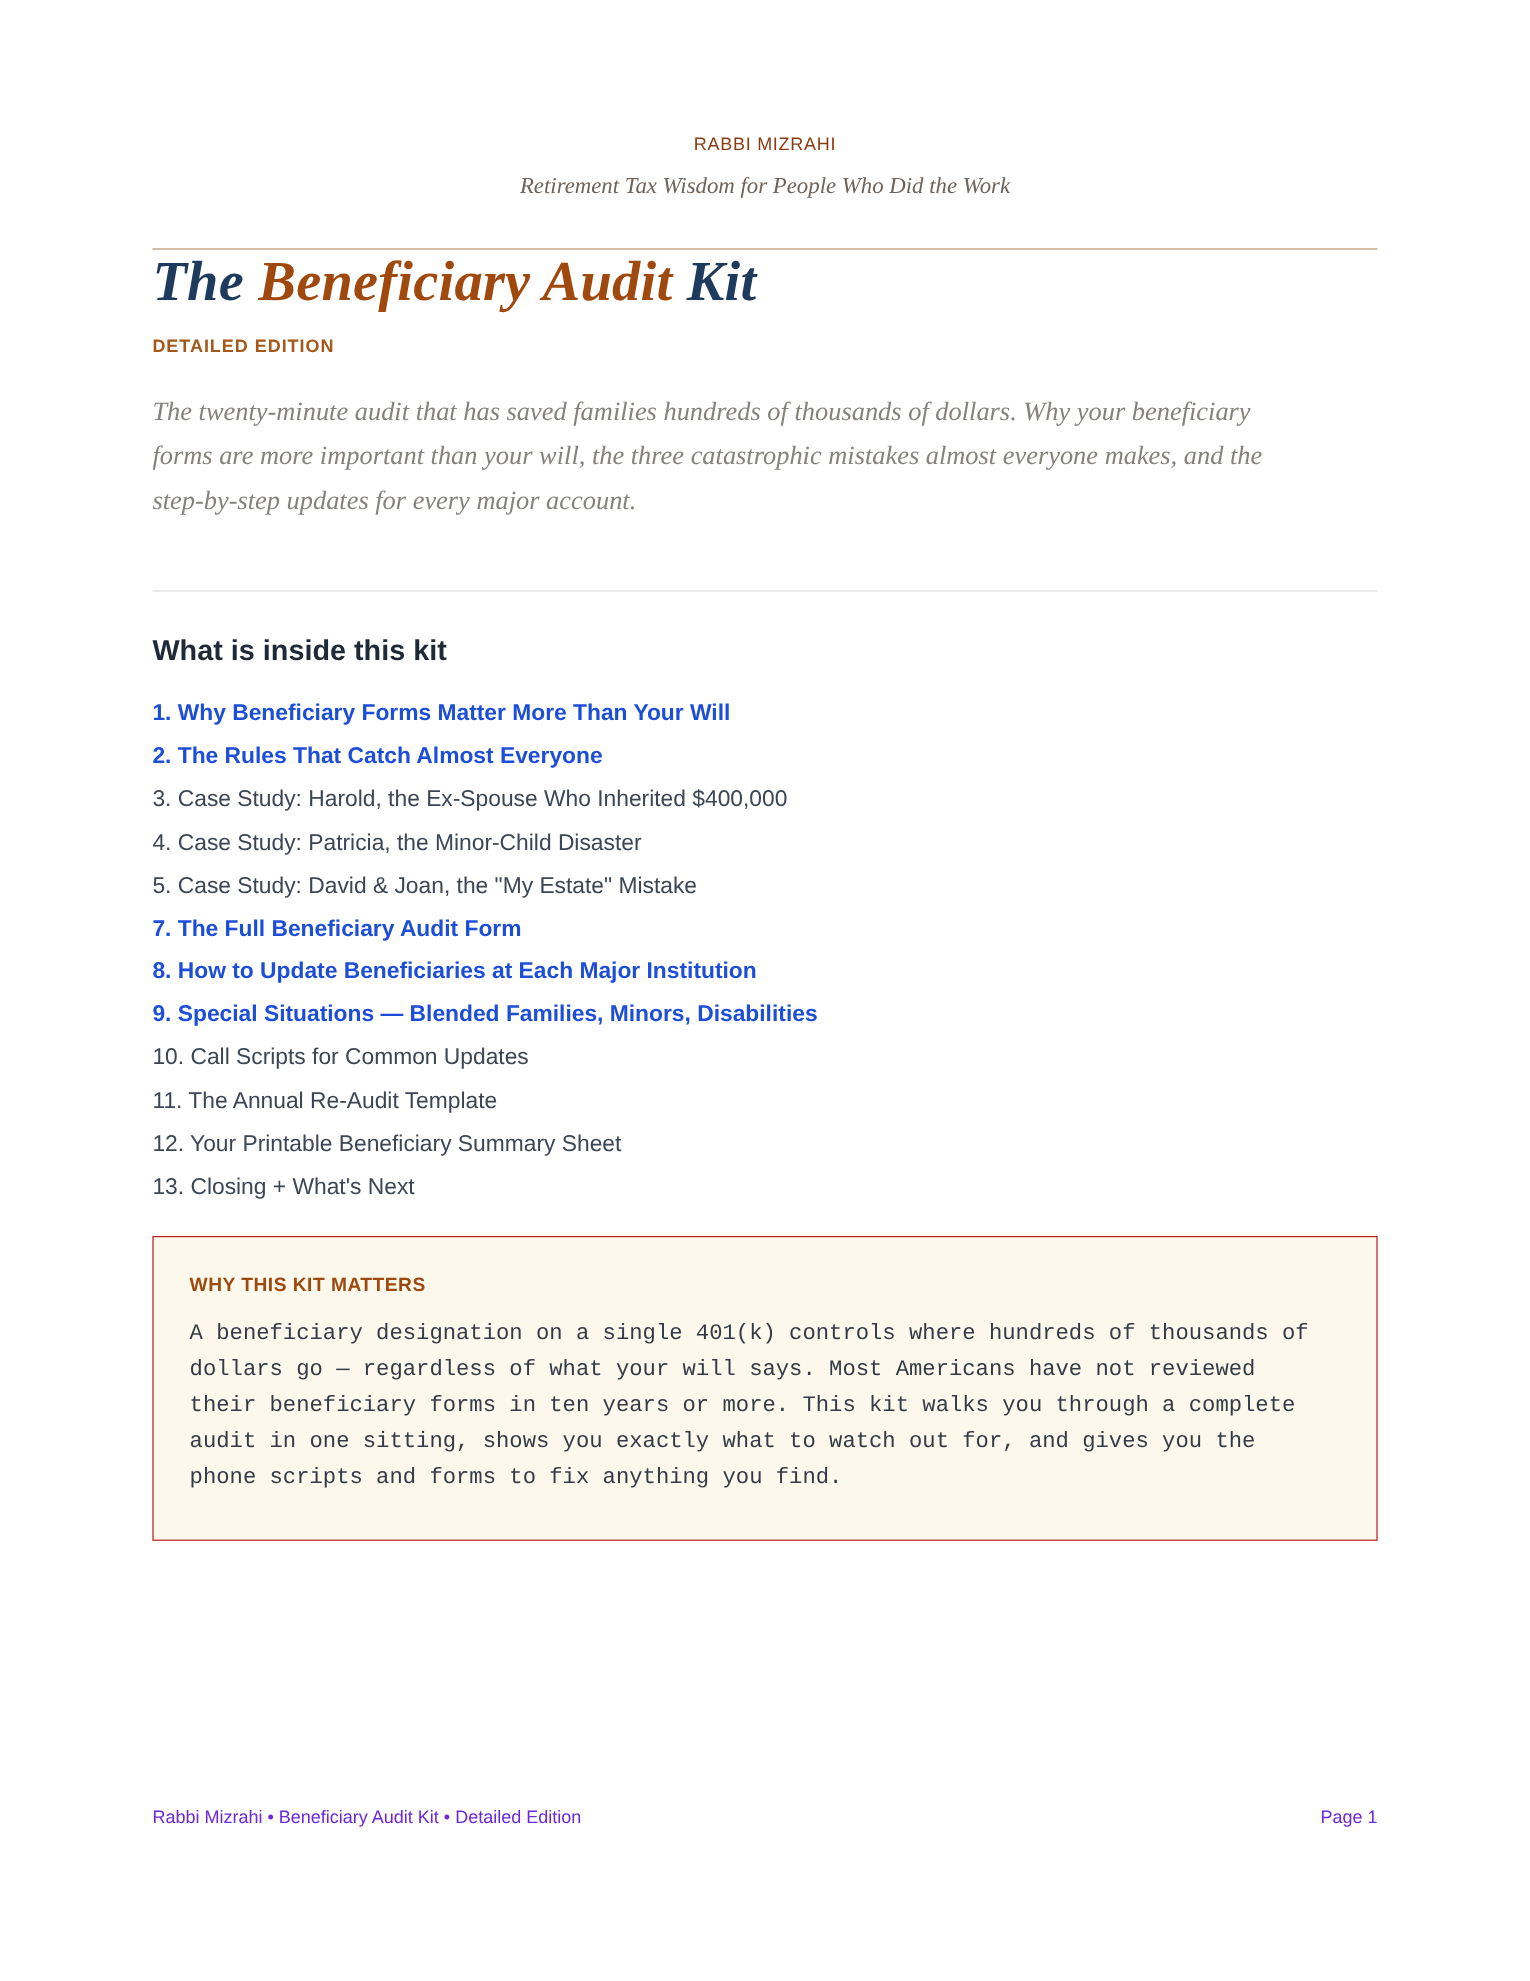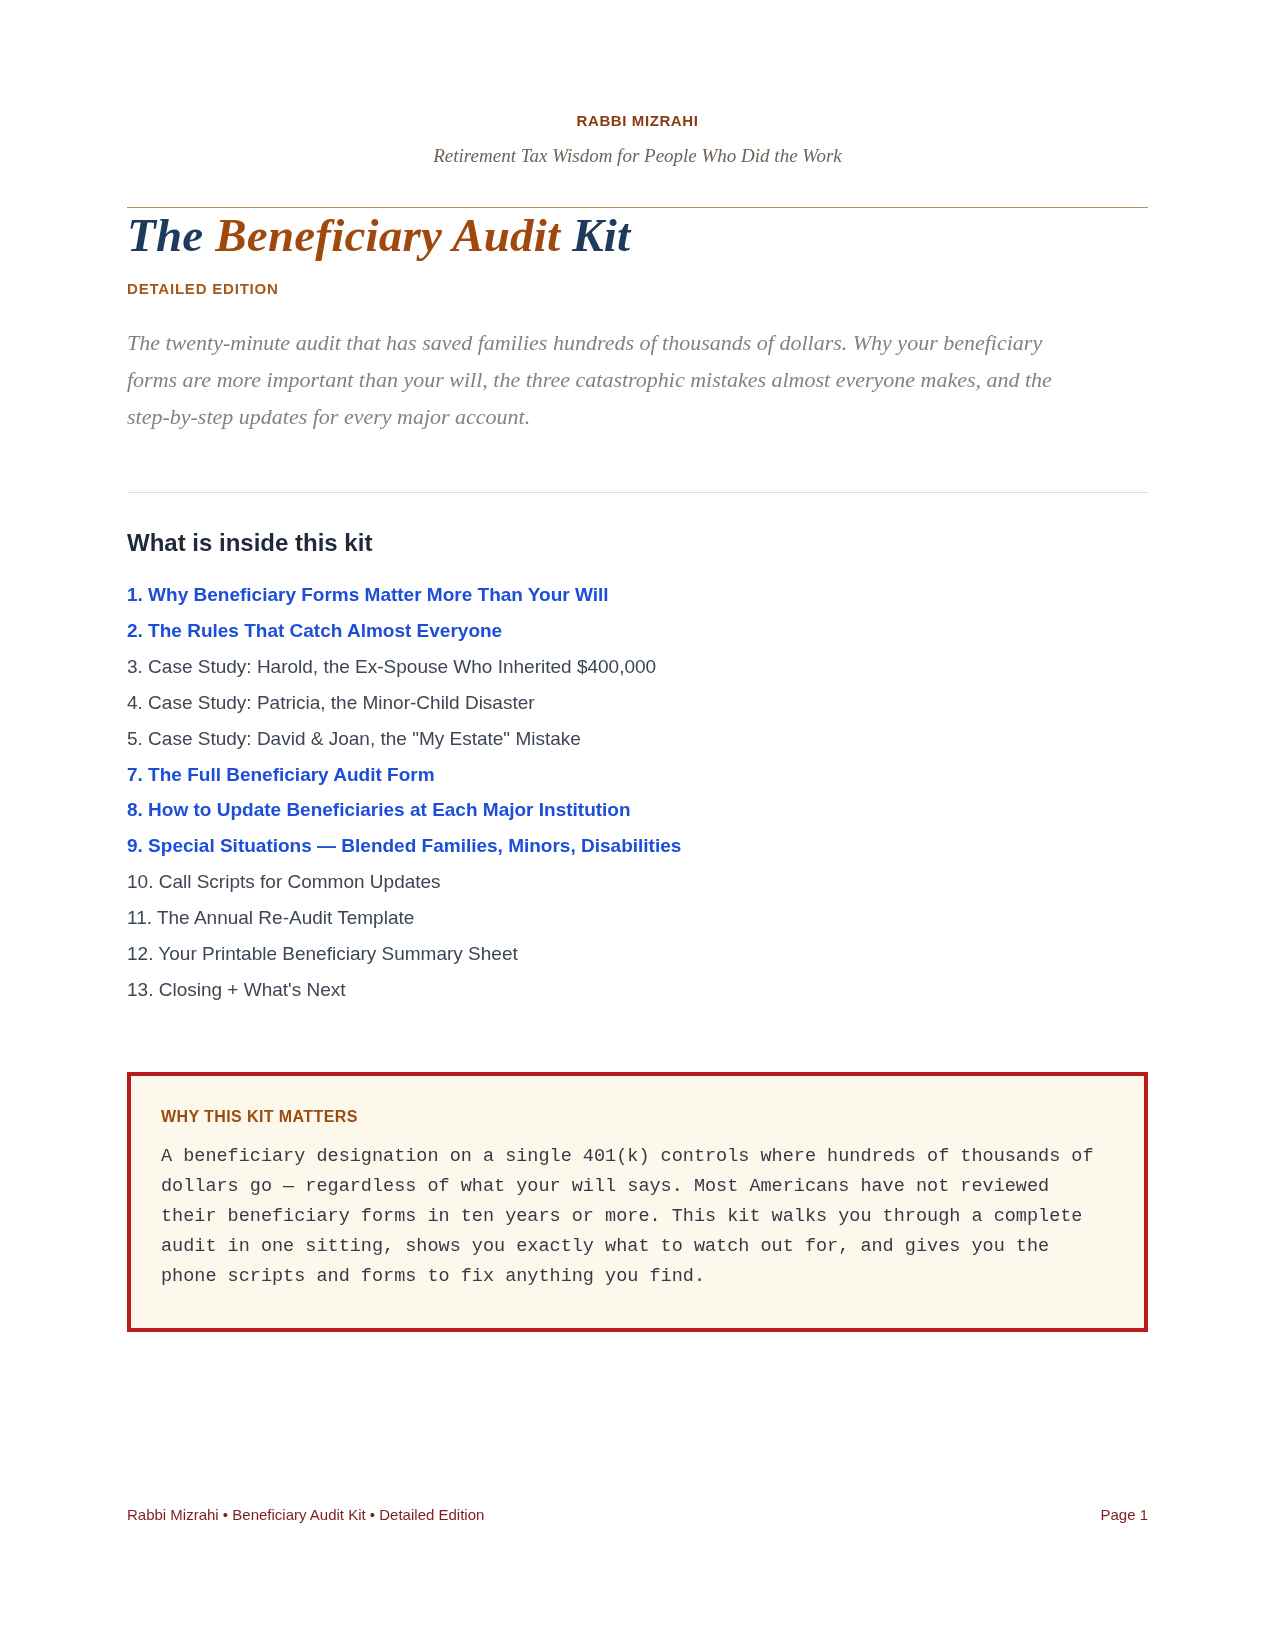--- a/index.html
+++ b/index.html
@@ -13,21 +13,21 @@
       margin: 0 auto;
       background: #ffffff;
       overflow: hidden;
     }
     .content { padding: 0 127px; }
 
     
     .masthead { text-align: center; padding-top: 112px; }
     .brand {
       font-size: 15px;
-      font-weight: bold;
+      font-weight: normal;
       letter-spacing: 0.6px;
       color: #8a3b12;
     }
     .tagline {
       margin-top: 16px;
       font-family: "Liberation Serif", serif;
       font-style: italic;
       font-size: 19px;
       color: #6e635a;
       text-align: center;
@@ -81,23 +81,23 @@
     .toc-list li {
       font-size: 19px;
       color: #3d4654;
       padding: 8px 0;
       line-height: 1.05;
     }
     .toc-list li.strong { font-weight: bold; color: #1d4ed8; }
 
     
     .callout {
-      margin-top: 64px;
+      margin-top: 22px;
       background: #fdf8ec;
-      border: 4px solid #b91c1c;
+      border: 1px solid #b91c1c;
       padding: 32px 30px 36px 30px;
     }
     .callout-heading {
       font-size: 16px;
       font-weight: bold;
       letter-spacing: 0.4px;
       color: #9c4a0f;
     }
     .callout-body {
       margin-top: 16px;
@@ -111,21 +111,21 @@
     
     .footer {
       position: absolute;
       left: 127px;
       right: 127px;
       top: 1506px;
       display: flex;
       justify-content: space-between;
       align-items: baseline;
       font-size: 15px;
-      color: #7f1d1d;
+      color: #6d28d9;
     }
   </style>
 </head>
 <body>
 
 <div class="page">
   <div class="content">
 
     <div class="masthead">
       <div class="brand">RABBI MIZRAHI</div>

